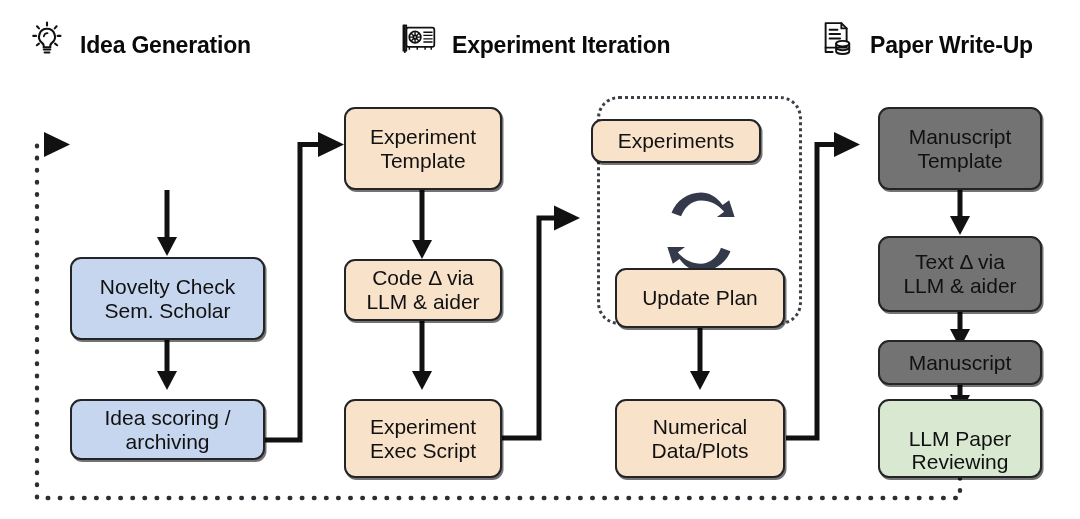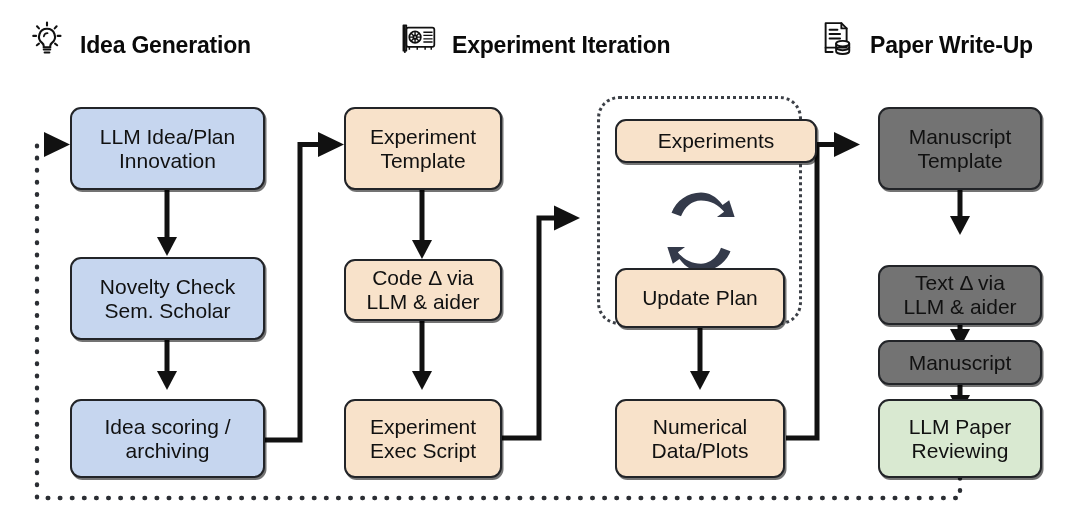--- a/index.html
+++ b/index.html
@@ -15,21 +15,21 @@
   
   .node{position:absolute;box-sizing:border-box;
         border:2.2px solid #222428;border-radius:11px;
         display:flex;align-items:center;justify-content:center;text-align:center;
         font-size:21px;line-height:1.12;color:#111;padding:2px 6px;
         box-shadow:1.5px 2px 0 rgba(0,0,0,.55);}
   .node span{display:block;}
   .blue {background:#c6d6ef;}
   .peach{background:#f8e2ca;}
   .grey {background:#737373;}
-  .green{background:#d9e9d1;}
+  .green{background:#d9e9d1;align-items:flex-end;}
 
   
   .dgroup{position:absolute;box-sizing:border-box;
           border:3px dotted #3b3f46;border-radius:22px;background:transparent;}
 
   
   svg.wires{position:absolute;left:0;top:0;width:1080px;height:519px;overflow:visible;}
   .wire{fill:none;stroke:#111;stroke-width:5;stroke-linecap:butt;stroke-linejoin:miter;}
   .wire-dot{fill:none;stroke:#2b2e33;stroke-width:4.4;
             stroke-dasharray:0.6 11.5;stroke-linecap:round;}
@@ -123,35 +123,29 @@
 
   <svg class="loop-icon" style="left:655px;top:186px;width:92px;height:92px;" viewBox="0 0 64 64">
     <g fill="#343a4a">
       <path d="M32 10c6.5 0 12.4 3.1 16.1 7.9l-5 3.6h12.3l-3.8-11.6-4.6 3.3C42.4 7.1 37.4 4.6 32 4.6
                c-9.3 0-17.3 5.8-20.5 14l6.6 2.5C20.4 14.7 25.7 10 32 10z"></path>
       <path d="M32 54c-6.5 0-12.4-3.1-16.1-7.9l5-3.6H8.6l3.8 11.6 4.6-3.3C21.6 56.9 26.6 59.4 32 59.4
                c9.3 0 17.3-5.8 20.5-14l-6.6-2.5C43.6 49.3 38.3 54 32 54z"></path>
     </g>
   </svg>
 
-  <div class="node blue" style="left:70px;top:107px;width:195px;height:83px;">
-    <div>
-      <span>LLM Idea/Plan</span>
-      <span>Innovation</span>
-    </div>
-  </div>
 
   <div class="node blue" style="left:70px;top:257px;width:195px;height:83px;">
     <div>
       <span>Novelty Check</span>
       <span>Sem. Scholar</span>
     </div>
   </div>
 
-  <div class="node blue" style="left:70px;top:399px;width:195px;height:79px;">
+  <div class="node blue" style="left:70px;top:399px;width:195px;height:61px;">
     <div>
       <span>Idea scoring /</span>
       <span>archiving</span>
     </div>
   </div>
 
   <div class="node peach" style="left:344px;top:107px;width:158px;height:83px;">
     <div>
       <span>Experiment</span>
       <span>Template</span>
@@ -165,21 +159,21 @@
     </div>
   </div>
 
   <div class="node peach" style="left:344px;top:399px;width:158px;height:79px;">
     <div>
       <span>Experiment</span>
       <span>Exec Script</span>
     </div>
   </div>
 
-  <div class="node peach" style="left:615px;top:119px;width:202px;height:44px;">
+  <div class="node peach" style="left:591px;top:119px;width:170px;height:44px;">
     <div>
       <span>Experiments</span>
     </div>
   </div>
 
   <div class="node peach" style="left:615px;top:268px;width:170px;height:60px;">
     <div>
       <span>Update Plan</span>
     </div>
   </div>
@@ -191,21 +185,21 @@
     </div>
   </div>
 
   <div class="node grey" style="left:878px;top:107px;width:164px;height:83px;">
     <div>
       <span>Manuscript</span>
       <span>Template</span>
     </div>
   </div>
 
-  <div class="node grey" style="left:878px;top:236px;width:164px;height:60px;margin-top:29px;">
+  <div class="node grey" style="left:878px;top:236px;width:164px;height:76px;">
     <div>
       <span>Text Δ via</span>
       <span>LLM &amp; aider</span>
     </div>
   </div>
 
   <div class="node grey" style="left:878px;top:340px;width:164px;height:45px;">
     <div>
       <span>Manuscript</span>
     </div>

